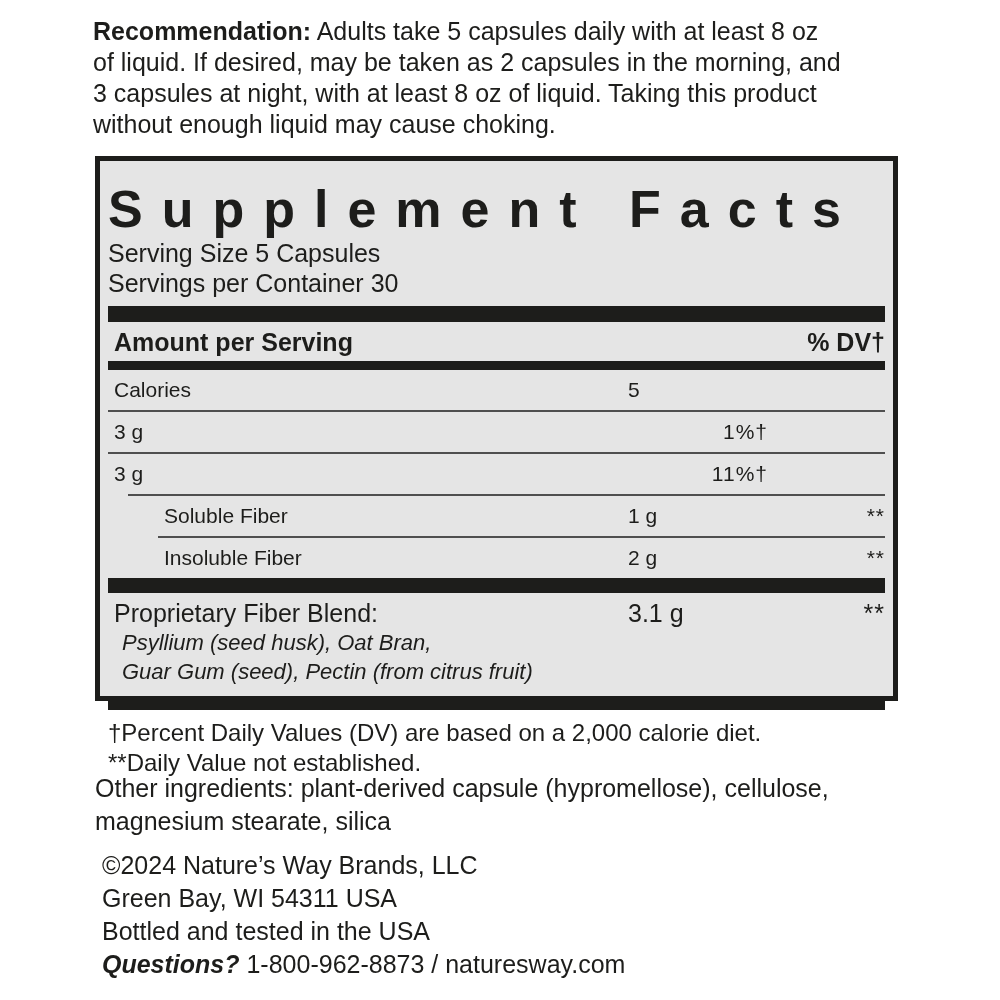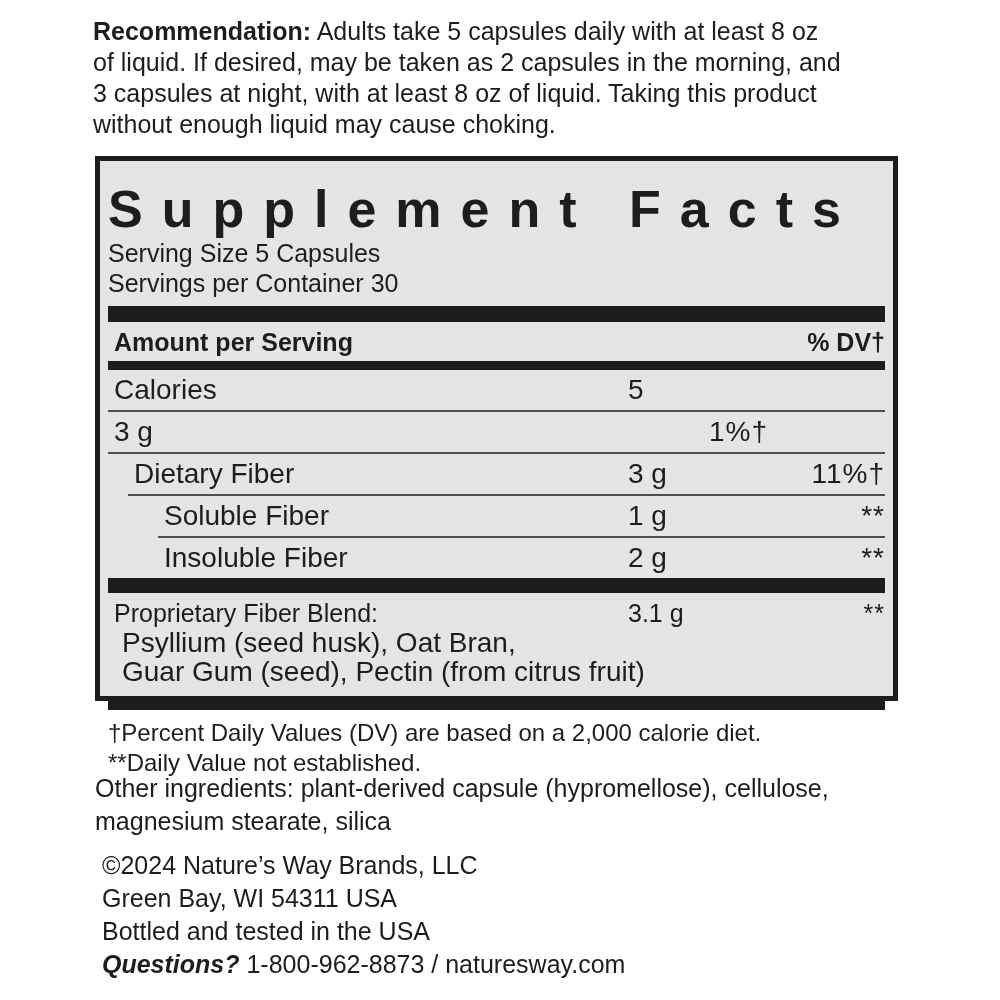--- a/index.html
+++ b/index.html
@@ -40,33 +40,33 @@
 
   .grid3 {
     display: grid;
     grid-template-columns: 514px 140px 1fr;
     align-items: baseline;
     margin-left: 6px;
   }
   .header-row { padding: 6px 0 5px 0; font-size: 25px; font-weight: 700; line-height: 28px; }
   .header-row .dv { text-align: right; }
 
-  .row { padding: 6px 0; font-size: 28px; line-height: 28px; }
+  .row { padding: 6px 0; font-size: 21px; line-height: 28px; }
   .row .amount { text-align: left; }
   .row .dv { text-align: right; letter-spacing: 1px; }
   .ind1 { padding-left: 20px; }
   .ind2 { padding-left: 50px; }
 
   .hr  { border-top: 2px solid #4f4f4f; height: 0; }
   .hr-ind0 { margin-left: 0; }
   .hr-ind1 { margin-left: 20px; }
   .hr-ind2 { margin-left: 50px; }
 
   .blend-row { padding: 6px 0 1px 0; font-size: 25px; line-height: 28px; }
-  .blend-line { font-size: 28px; line-height: 29px; padding-left: 14px; }
+  .blend-line { font-size: 22px; line-height: 29px; padding-left: 14px; font-style: italic; }
 
   .footnotes { padding-top: 8px; font-size: 24px; line-height: 30px; }
 
   
   .other-ingredients {
     position: absolute; left: 95px; top: 772px; width: 800px;
     font-size: 25px; line-height: 33px;
   }
   .footer {
     position: absolute; left: 102px; top: 849px; width: 800px;
@@ -108,21 +108,20 @@
   <div class="hr hr-ind0"></div>
 
   <div class="grid3 row">
     <span class="amount">3 g</span>
     <span class="dv">1%†</span>
   </div>
 
   <div class="hr hr-ind0"></div>
 
   <div class="grid3 row">
-    <span class="ind1">Dietary Fiber</span>
     <span class="amount">3 g</span>
     <span class="dv">11%†</span>
   </div>
 
   <div class="hr hr-ind1"></div>
 
   <div class="grid3 row">
     <span class="ind2">Soluble Fiber</span>
     <span class="amount">1 g</span>
     <span class="dv">**</span>

